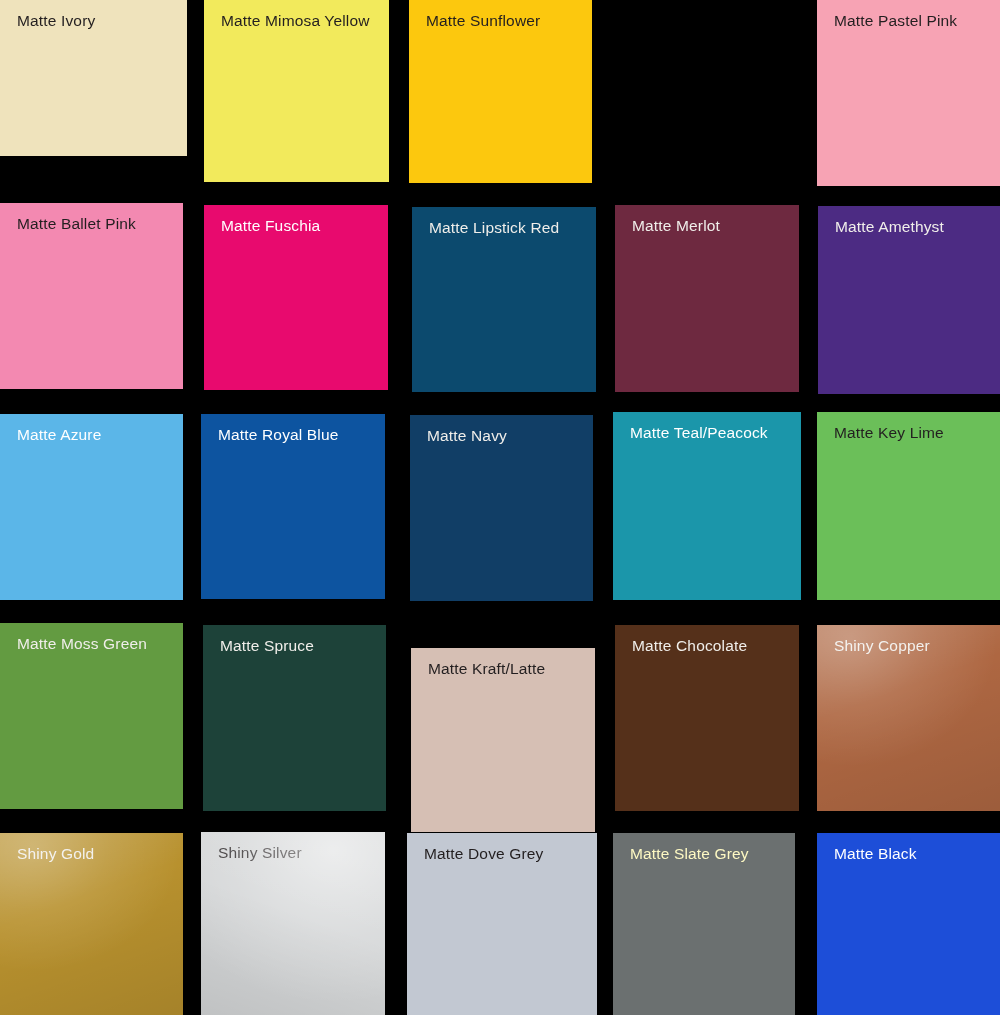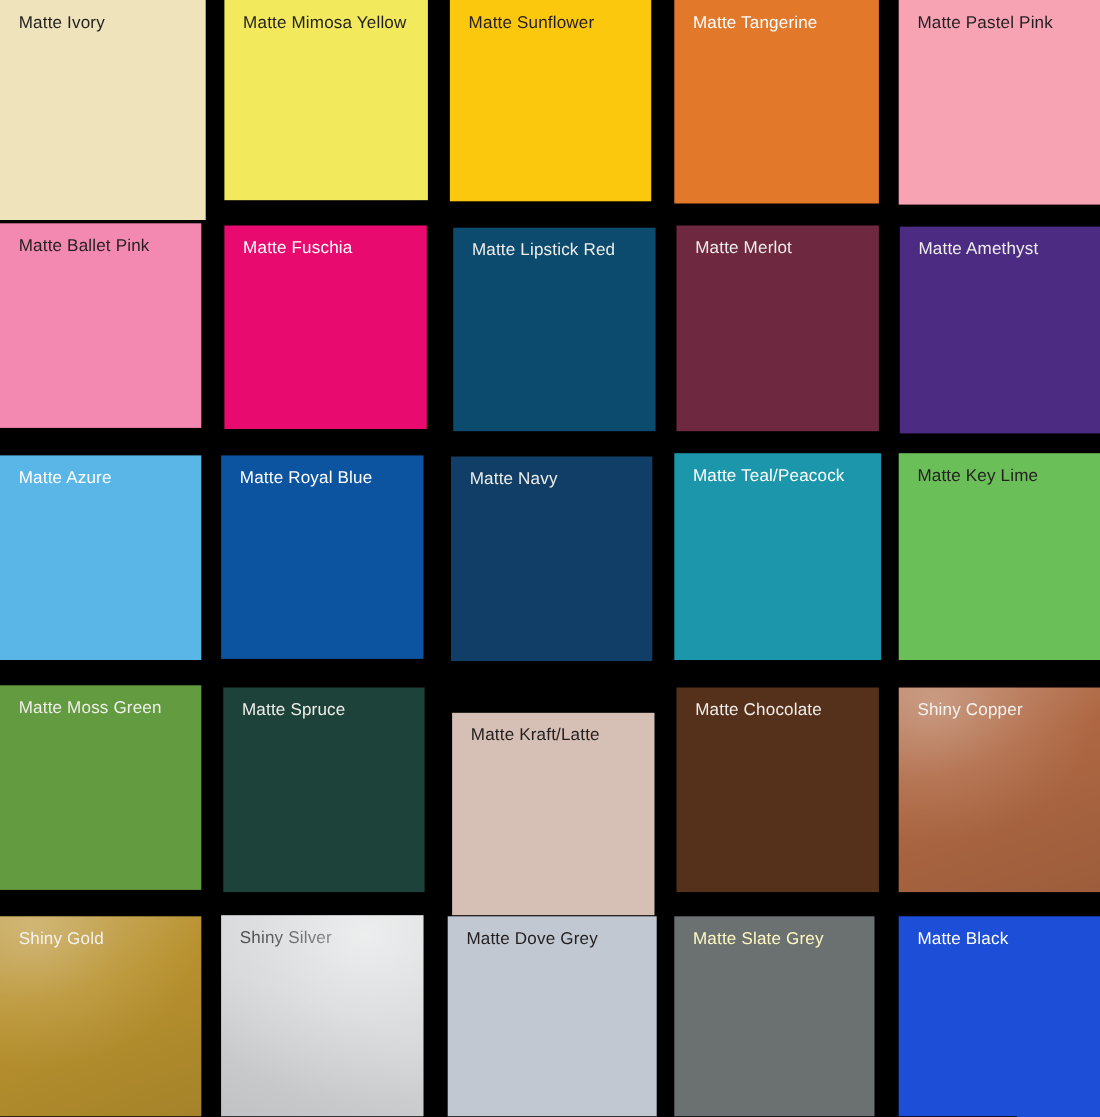--- a/index.html
+++ b/index.html
@@ -48,31 +48,28 @@
     pointer-events:none;
     background:
       radial-gradient(140% 120% at 72% 10%, rgba(255,255,255,0.55) 0%, rgba(255,255,255,0.18) 40%, rgba(255,255,255,0.0) 70%),
       linear-gradient(200deg, rgba(255,255,255,0.10) 0%, rgba(0,0,0,0.0) 45%, rgba(0,0,0,0.09) 100%);
   }
 </style>
 </head>
 <body>
 
 <div id="swatch-board" style="background: rgb(0, 0, 0);">
-    <div class="swatch" style="left: 0px; top: 0px; width: 187px; height: 200px; background: rgb(239, 227, 188);">
+    <div class="swatch" style="left: 0px; top: 0px; width: 187px; height: 156px; background: rgb(239, 227, 188);">
       <span class="swatch-label" style="color: rgb(35, 31, 32);">Matte Ivory</span>
     </div>
     <div class="swatch" style="left: 204px; top: 0px; width: 185px; height: 182px; background: rgb(242, 234, 92);">
       <span class="swatch-label" style="color: rgb(35, 31, 32);">Matte Mimosa Yellow</span>
     </div>
     <div class="swatch" style="left: 409px; top: 0px; width: 183px; height: 183px; background: rgb(252, 200, 14);">
       <span class="swatch-label" style="color: rgb(35, 31, 32);">Matte Sunflower</span>
-    </div>
-    <div class="swatch" style="left: 613px; top: 0px; width: 186px; height: 185px; background: rgb(225, 120, 42);">
-      <span class="swatch-label" style="color: rgb(255, 255, 255);">Matte Tangerine</span>
     </div>
     <div class="swatch" style="left: 817px; top: 0px; width: 183px; height: 186px; background: rgb(247, 163, 180);">
       <span class="swatch-label" style="color: rgb(35, 31, 32);">Matte Pastel Pink</span>
     </div>
     <div class="swatch" style="left: 0px; top: 203px; width: 183px; height: 186px; background: rgb(243, 137, 177);">
       <span class="swatch-label" style="color: rgb(35, 31, 32);">Matte Ballet Pink</span>
     </div>
     <div class="swatch" style="left: 204px; top: 205px; width: 184px; height: 185px; background: rgb(232, 10, 110);">
       <span class="swatch-label" style="color: rgb(255, 255, 255);">Matte Fuschia</span>
     </div>

